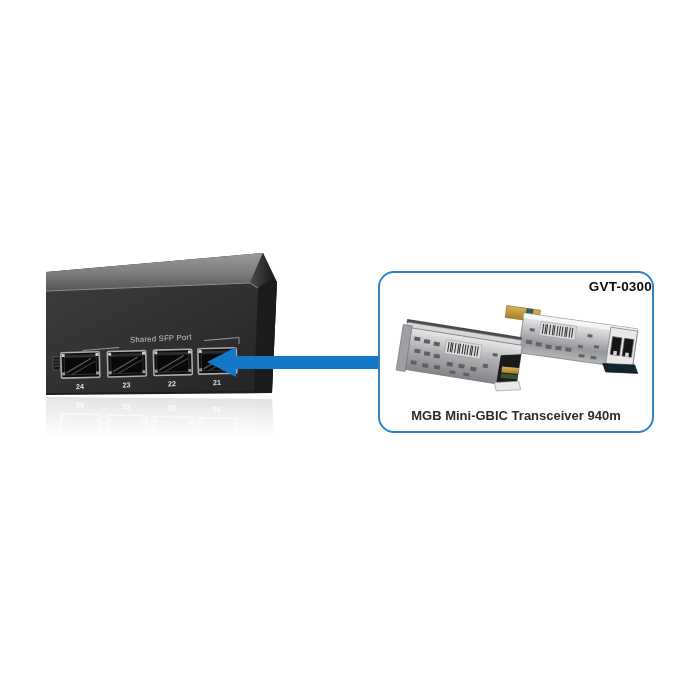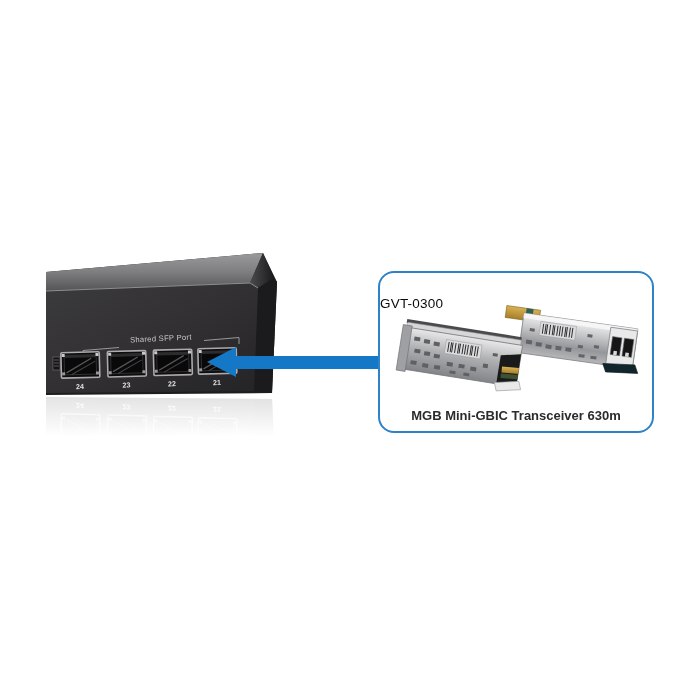--- a/index.html
+++ b/index.html
@@ -2,21 +2,21 @@
 <html><head>
 <meta charset="utf-8">
 <style>
   html,body{margin:0;padding:0;background:#ffffff;}
   .stage{position:relative;width:700px;height:700px;background:#ffffff;overflow:hidden;
          font-family:"Liberation Sans",sans-serif;}
   .switch-svg{position:absolute;left:40px;top:250px;width:250px;height:195px;z-index:2;}
   .arrow-svg{position:absolute;left:204px;top:344px;width:178px;height:36px;z-index:4;}
   .callout{position:absolute;left:378px;top:271px;width:272px;height:158px;z-index:5;
            background:#ffffff;border:2px solid #2e83c8;border-radius:16px;}
-  .callout-title{margin-top:23px;text-align:left;font-size:13.5px;font-weight:400;color:#0a0a0a;
+  .callout-title{margin-top:6px;text-align:right;font-size:13.5px;font-weight:700;color:#0a0a0a;
                  letter-spacing:0.2px;}
   .modules-svg{position:absolute;left:4px;top:26px;width:264px;height:106px;}
   .callout-caption{position:absolute;bottom:8px;left:0;width:100%;text-align:center;
                    font-size:13px;font-weight:700;color:#2b2b2b;}
   svg text{font-family:"Liberation Sans",sans-serif;}
 </style>
 </head>
 <body>
 
 <div class="stage">
@@ -174,15 +174,15 @@
           <rect x="50" y="36" width="6" height="3"></rect>
             <rect x="64" y="36" width="6" height="3"></rect>
         </g>
         <polygon points="98,13 118,9 118,42 98,42" fill="#1a1a1a"></polygon>
         <rect x="101" y="24" width="17" height="6" fill="url(#goldG)" transform="rotate(-4 101 24)"></rect>
         <rect x="101" y="31" width="17" height="4.5" fill="#3c5231" transform="rotate(-4 101 31)"></rect>
         <polygon points="96,41 120,36 123,44 99,49" fill="#e9e9ea" stroke="#97989b" stroke-width="0.6"></polygon>
       </g>
     </svg>
 
-    <div class="callout-caption">MGB Mini-GBIC Transceiver 630m</div>
+    <div class="callout-caption">MGB Mini-GBIC Transceiver 940m</div>
   </div>
 </div>
 
 </body></html>

